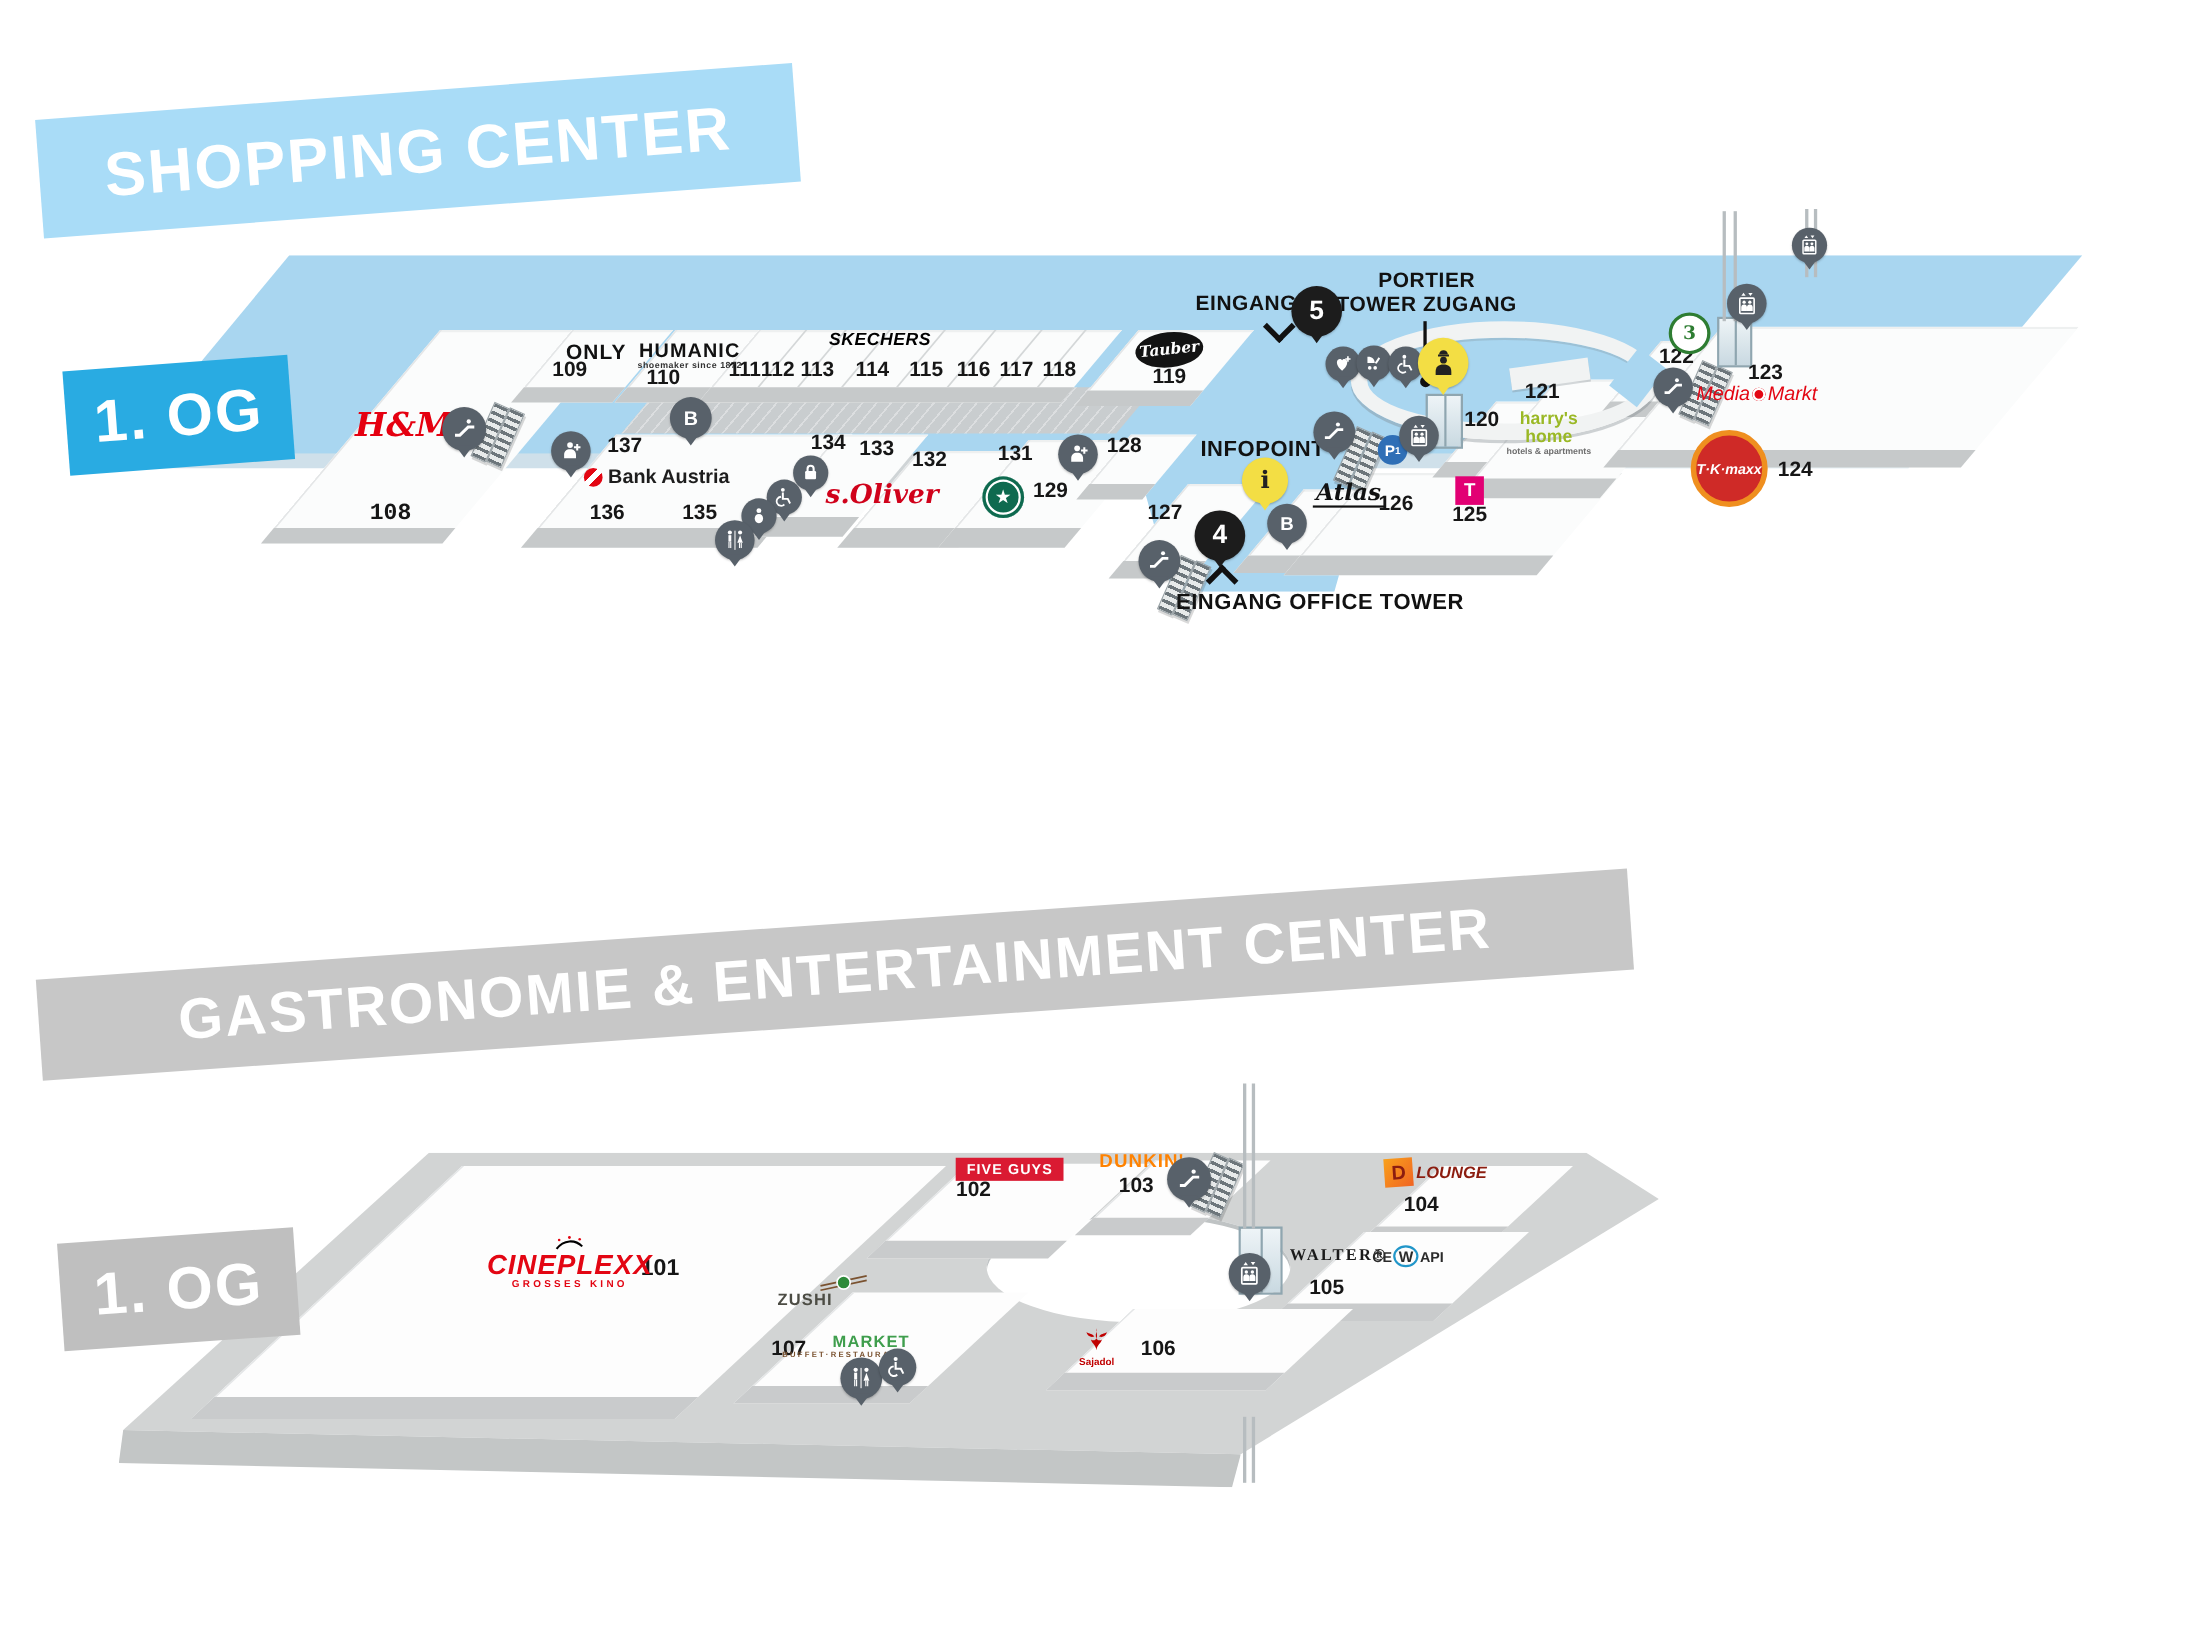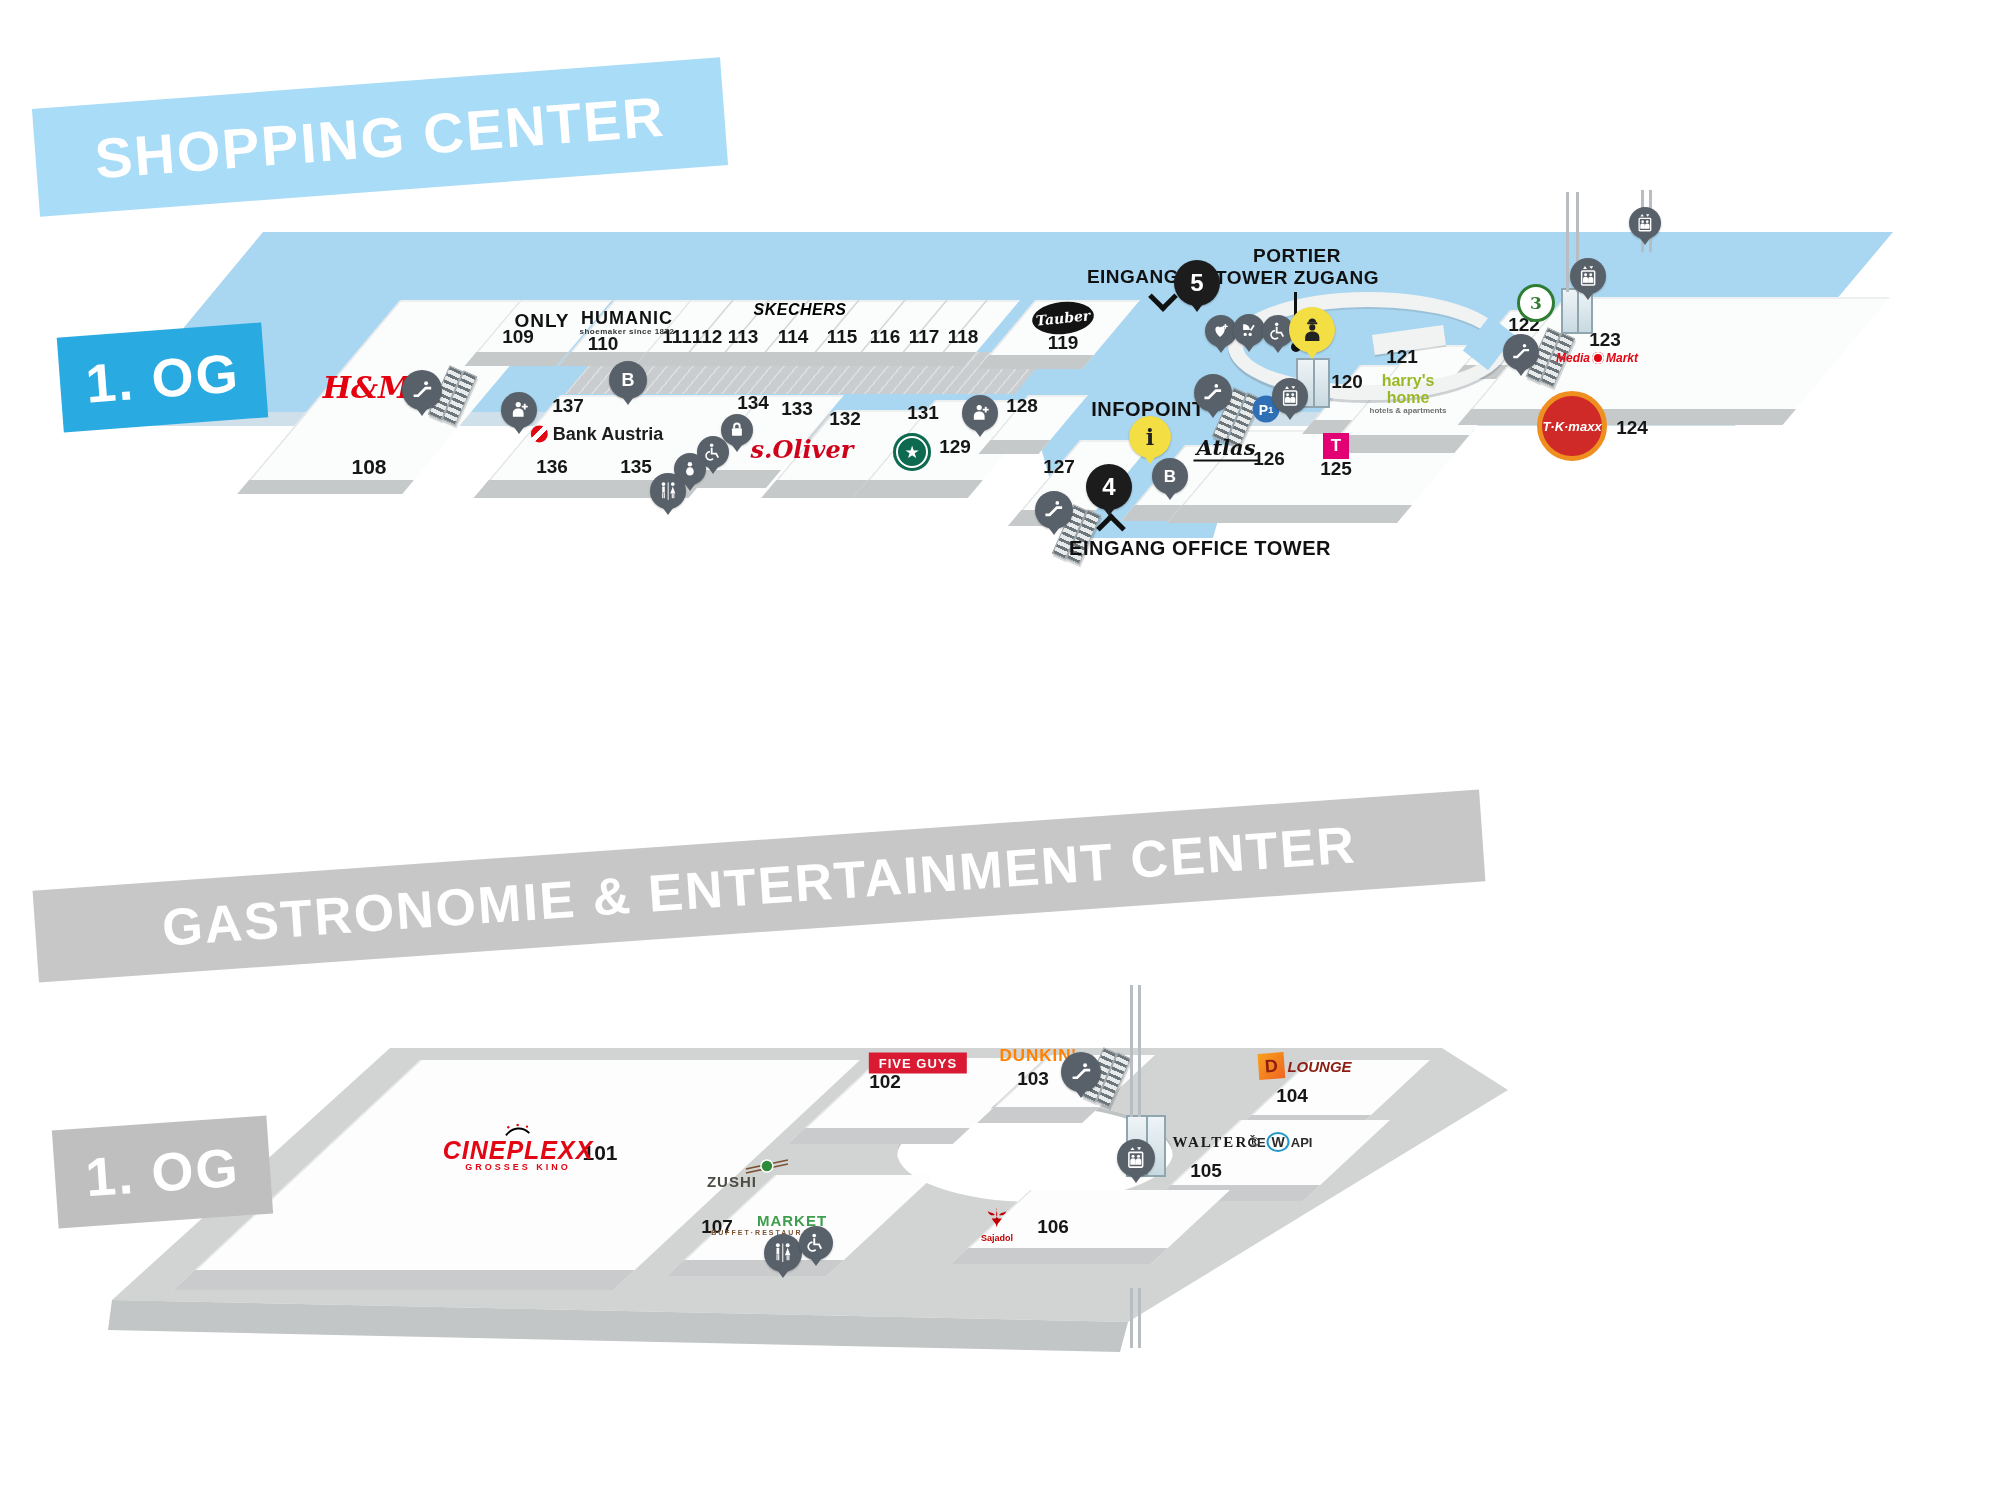--- a/index.html
+++ b/index.html
@@ -75,21 +75,21 @@
   .tauber{width:62px;height:32px;border-radius:50%;background:#131313;color:#fff;
       font-family:"DejaVu Serif",serif;font-style:italic;font-weight:bold;font-size:14px;
       transform:translate(-50%,-50%) rotate(-6deg);}
   .ba{gap:5px;font-weight:bold;font-size:18px;color:#1d1d1d;}
   .ba-mark{width:17px;height:17px;border-radius:50%;
       background:linear-gradient(135deg,#e30613 40%,#fff 40% 60%,#e30613 60%);}
   .sol{font-family:"DejaVu Serif",serif;font-style:italic;font-weight:bold;font-size:24px;color:#d0021b;}
   .sbx{width:38px;height:38px;border-radius:50%;background:#0e6a4f;color:#fff;font-size:17px;
       box-shadow:inset 0 0 0 3px #0e6a4f, inset 0 0 0 5px #fff;}
   .sbx::before{content:"★";}
-  .mm{font-style:italic;font-weight:bold;font-size:12px;color:#e30613;gap:2px;justify-content:space-between;}
+  .mm{font-style:italic;font-weight:normal;font-size:18px;color:#e30613;gap:2px;justify-content:space-between;}
   .mm-dot{width:12px;height:12px;border-radius:50%;background:#e30613;
       box-shadow:inset 0 0 0 2px #fff, inset 0 0 0 4px #e30613;}
   .tkx{width:60px;height:60px;border-radius:50%;background:#cf2a27;border:5px solid #ef8f1f;
       color:#fff;font-weight:bold;font-style:italic;font-size:13px;}
   .harrys .h1,.harrys .h2{font-weight:bold;font-size:16px;color:#9ab825;}
   .harrys .h3{font-size:8px;font-weight:bold;color:#6f6f6f;}
   .tel{width:26px;height:26px;background:#e20074;color:#fff;font-weight:bold;font-size:17px;}
   .atlas{font-family:"DejaVu Serif",serif;font-style:italic;font-weight:bold;font-size:21px;
       color:#111;border-bottom:2.5px solid #111;padding:0 3px;}
   .g3{width:32px;height:32px;border-radius:50%;background:#fff;border:3px solid #2e7d32;
@@ -228,21 +228,21 @@
   <div class="blk" style="left:1028px;top:395px;width:60px;height:45px;"></div>
   <div class="blk" style="left:1080px;top:440px;width:75px;height:70px;border-bottom-width:16px;"></div>
   <div class="blk" style="left:1185px;top:445px;width:85px;height:60px;border-bottom-width:16px;"></div>
   <div class="blk" style="left:1245px;top:430px;width:230px;height:75px;border-bottom-width:18px;"></div>
   <div class="blk" style="left:1360px;top:365px;width:70px;height:55px;"></div>
   <div class="blk" style="left:1415px;top:345px;width:130px;height:90px;border-bottom-width:18px;"></div>
   <div class="blk" style="left:1510px;top:310px;width:75px;height:55px;"></div>
   <div class="blk" style="left:1565px;top:297px;width:325px;height:112px;border-bottom-width:16px;"></div>
   <div class="ring" style="left:1228px;top:292px;width:250px;height:78px;"></div>
 
-  <span class="num" style="left:369px;top:467px;font-size:21px;">108</span>
+  <span class="num" style="left:355px;top:467px;font-size:21px;font-family:Liberation Mono, monospace;">108</span>
   <span class="num" style="left:518px;top:337px;">109</span>
   <span class="num" style="left:603px;top:344px;">110</span>
   <span class="num" style="left:677px;top:337px;">111</span>
   <span class="num" style="left:707px;top:337px;">112</span>
   <span class="num" style="left:743px;top:337px;">113</span>
   <span class="num" style="left:793px;top:337px;">114</span>
   <span class="num" style="left:842px;top:337px;">115</span>
   <span class="num" style="left:885px;top:337px;">116</span>
   <span class="num" style="left:924px;top:337px;">117</span>
   <span class="num" style="left:963px;top:337px;">118</span>

